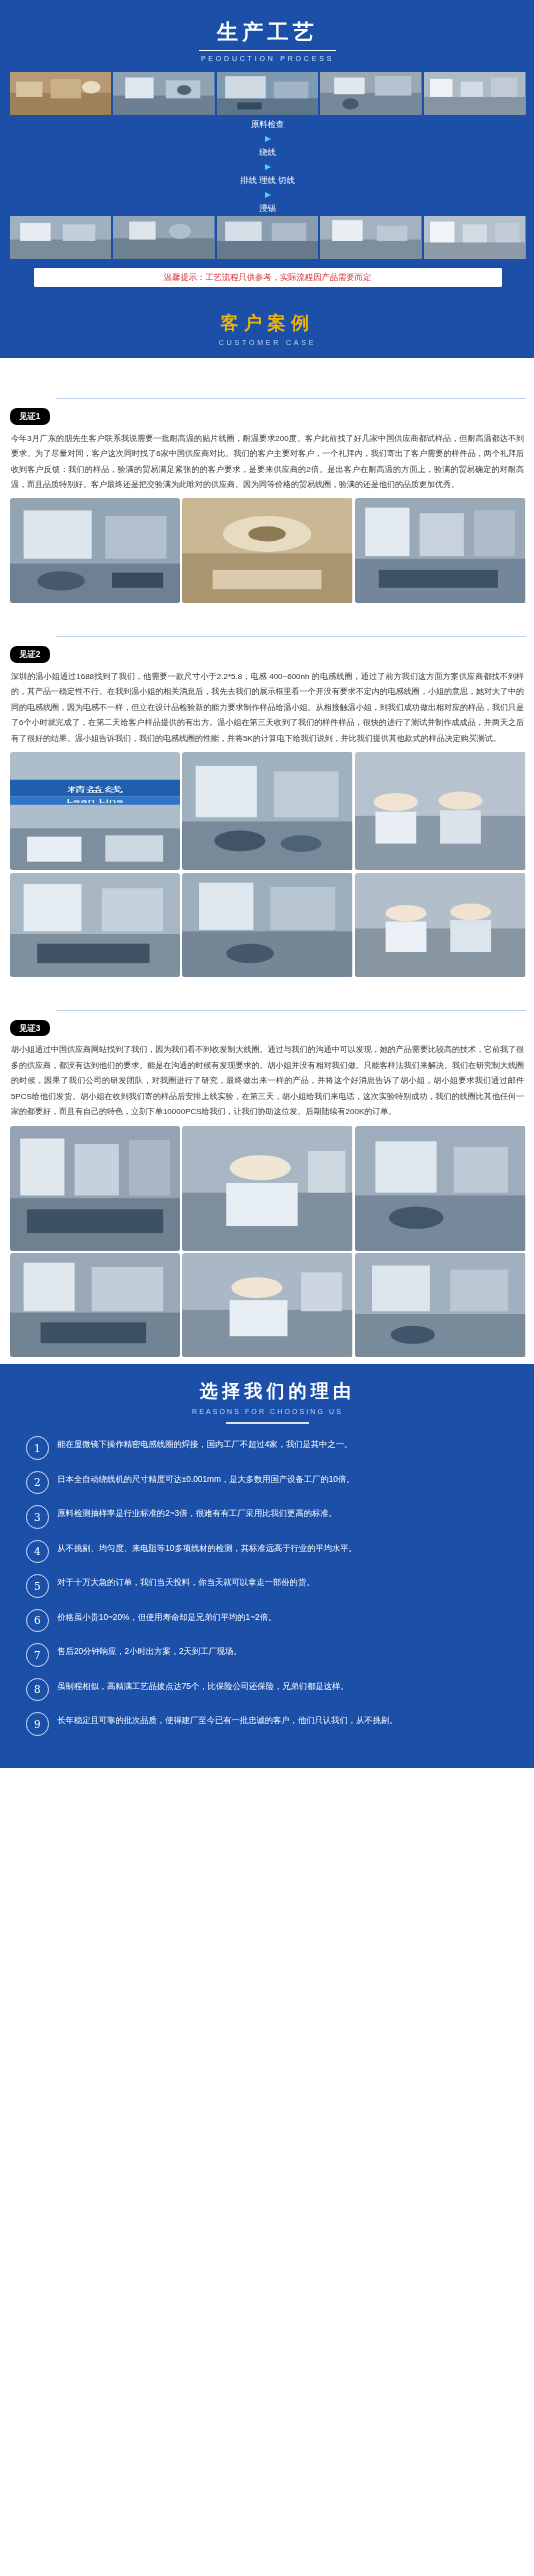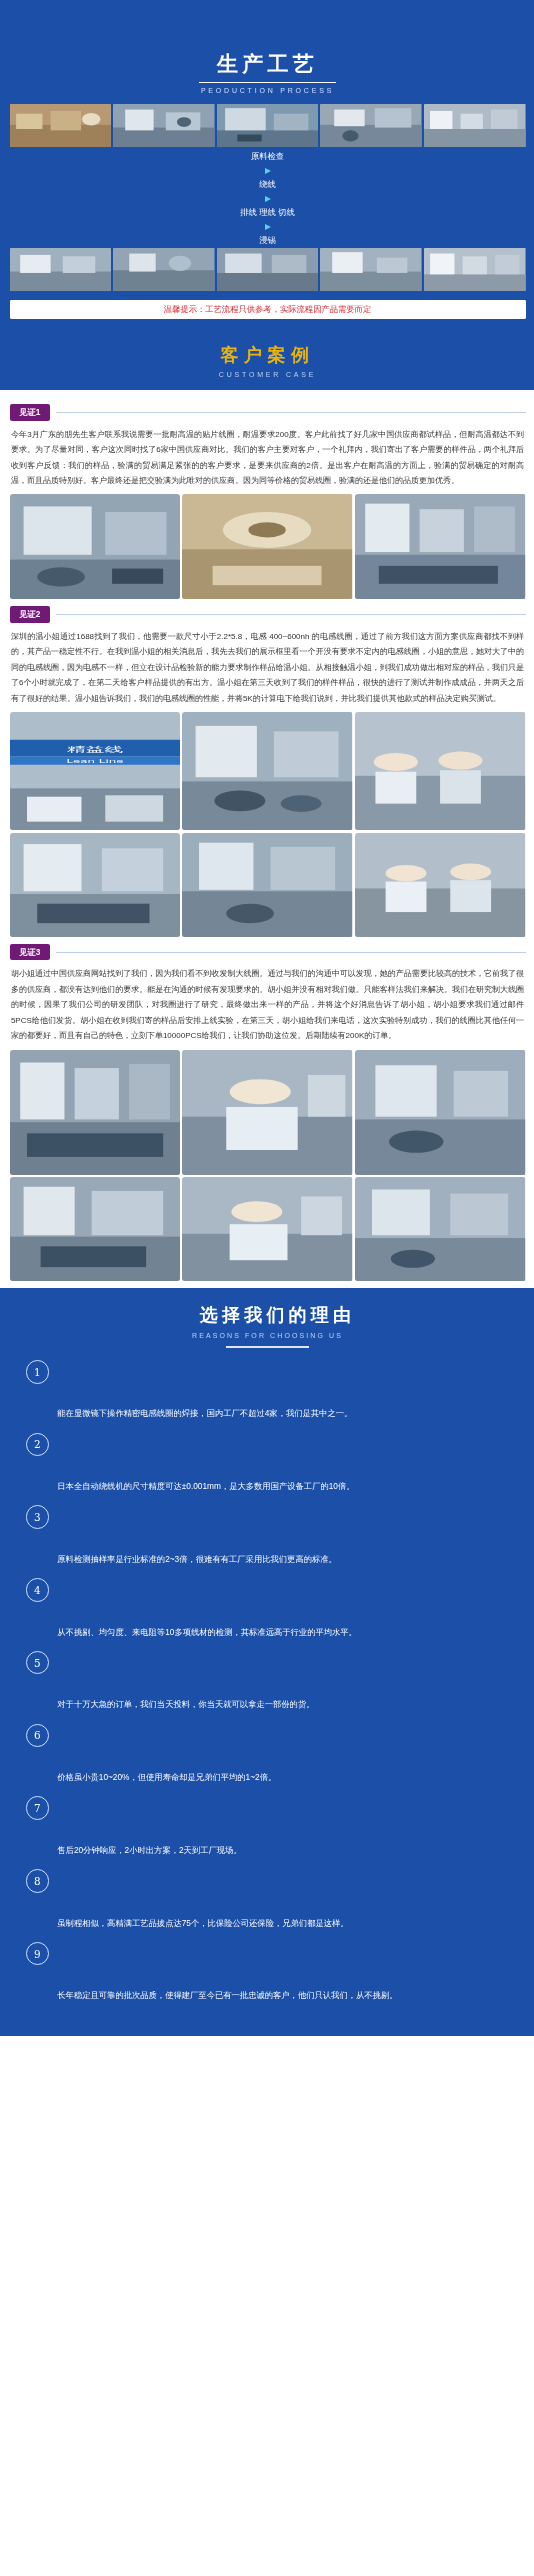--- a/index.html
+++ b/index.html
@@ -20,21 +20,20 @@
   .proc-title-wrap { text-align: center; padding: 5.5px 0 9.7px 0; }
   .proc-title {
     display: inline-block;
     color: #ffffff;
     font-size: 21px;
     font-weight: bold;
     letter-spacing: 4.2px;
     border-bottom: 1.4px solid #ffffff;
     padding: 0 18px 4.2px 18px;
     font-family: "DejaVu Sans", "Liberation Sans", sans-serif;
-    margin-top: 32px;
   }
   .proc-sub {
     text-align: center;
     color: #cfe0ff;
     font-size: 7px;
     letter-spacing: 2.8px;
     margin-top: 4.2px;
   }
   .proc-strip {
     width: 516px;
@@ -56,21 +55,21 @@
     flex-direction: column;
   }
   .proc-labels .lbl { white-space: nowrap; }
   .arrow {
     width: 0; height: 0;
     border-top: 3.5px solid transparent;
     border-bottom: 3.5px solid transparent;
     border-left: 6.2px solid #58d0f5;
   }
   .tip-bar {
-    width: 516px; margin: 8.3px auto 0 auto;
+    width: 468px; margin: 8.3px auto 0 auto;
     background: #ffffff;
     color: #d8232a;
     font-size: 8.3px;
     text-align: center;
     padding: 4.2px 0;
     border-radius: 1.4px;
   }
 
   
   .sec-case { background: #ffffff; padding-bottom: 7px; }
@@ -85,22 +84,22 @@
     font-weight: bold;
     letter-spacing: 5.5px;
     font-family: "DejaVu Sans", "Liberation Sans", sans-serif;
   }
   .case-sub {
     color: #bcd3f7; font-size: 7px; letter-spacing: 2.8px; margin-top: 4.2px;
   }
   .case-body { width: 516px; margin: 0 auto; padding-top: 7px; }
   .badge-row { display: flex; align-items: center; margin: 7px 0 4.2px 0; }
   .badge {
-    background: #701a75; color: #fff; font-size: 8.3px;
-    padding: 2.8px 9.7px; border-radius: 2px; font-weight: bold;
+    background: #000000; color: #fff; font-size: 8.3px;
+    padding: 2.8px 9.7px; border-radius: 7px; font-weight: bold; margin-top: 36px;
   }
   .badge-line { flex: 1; height: 0.7px; background: #bfd0ea; margin-left: 5.5px; }
   .case-text {
     font-size: 8px; line-height: 1.95; color: #333; text-align: justify;
     padding: 1.4px 1.4px 5.5px 1.4px;
   }
   .gallery { display: flex; gap: 2.8px; }
   .gallery.m2 { margin-top: 2.8px; }
   .ph { position: relative; overflow: hidden; border-radius: 3px; }
 
@@ -116,21 +115,21 @@
   }
   .reasons-sub { text-align: center; color: #bdd2f5; font-size: 7px; letter-spacing: 2.1px; margin-top: 4.8px; }
   .reasons-rule { width: 83px; height: 1.4px; background: #ffffff; margin: 7px auto 12.5px auto; opacity: .85;}
   .reason-list { width: 484px; margin: 0 auto; }
   .reason-item { display: flex; align-items: flex-start; margin-bottom: 11px; }
   .reason-num {
     flex: 0 0 23.5px; height: 23.5px; width: 23.5px; border: 1px solid #cfe1ff; border-radius: 50%;
     color: #ffffff; font-size: 10.4px; display: flex; align-items: center; justify-content: center;
     margin-right: 8.3px; font-family: "DejaVu Serif", "Liberation Serif", serif;
   }
-  .reason-text { color: #ffffff; font-size: 8.3px; line-height: 1.85; padding-top: 1.4px; text-align: justify; margin-top: 45px; }
+  .reason-text { color: #ffffff; font-size: 8.3px; line-height: 1.85; padding-top: 1.4px; text-align: justify; }
 
   
   .img-mock { width: 100%; height: 100%; display: block; }
 </style>
 </head>
 <body>
 
 <div class="page">
 
   <section class="sec-process">

